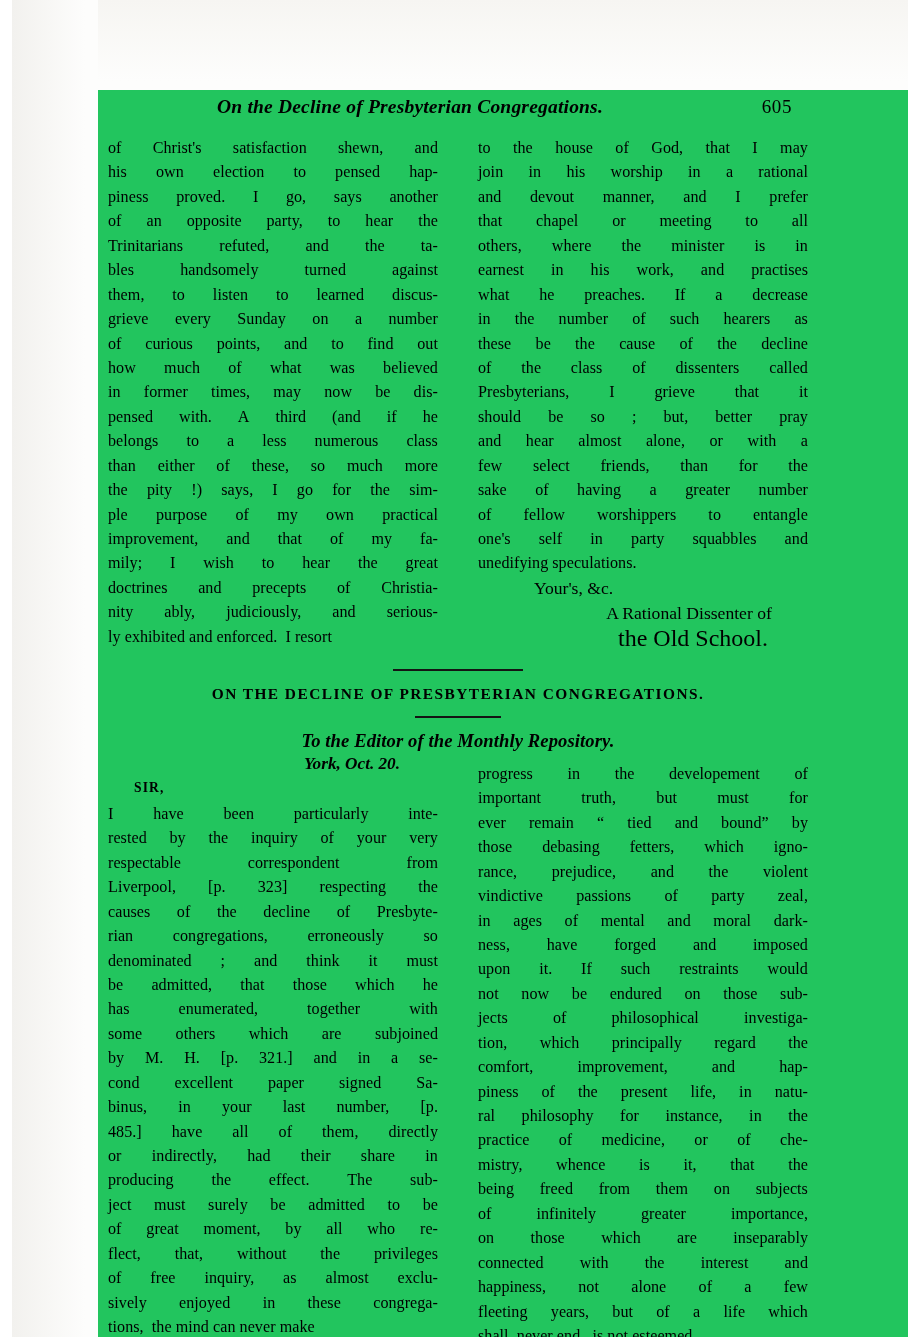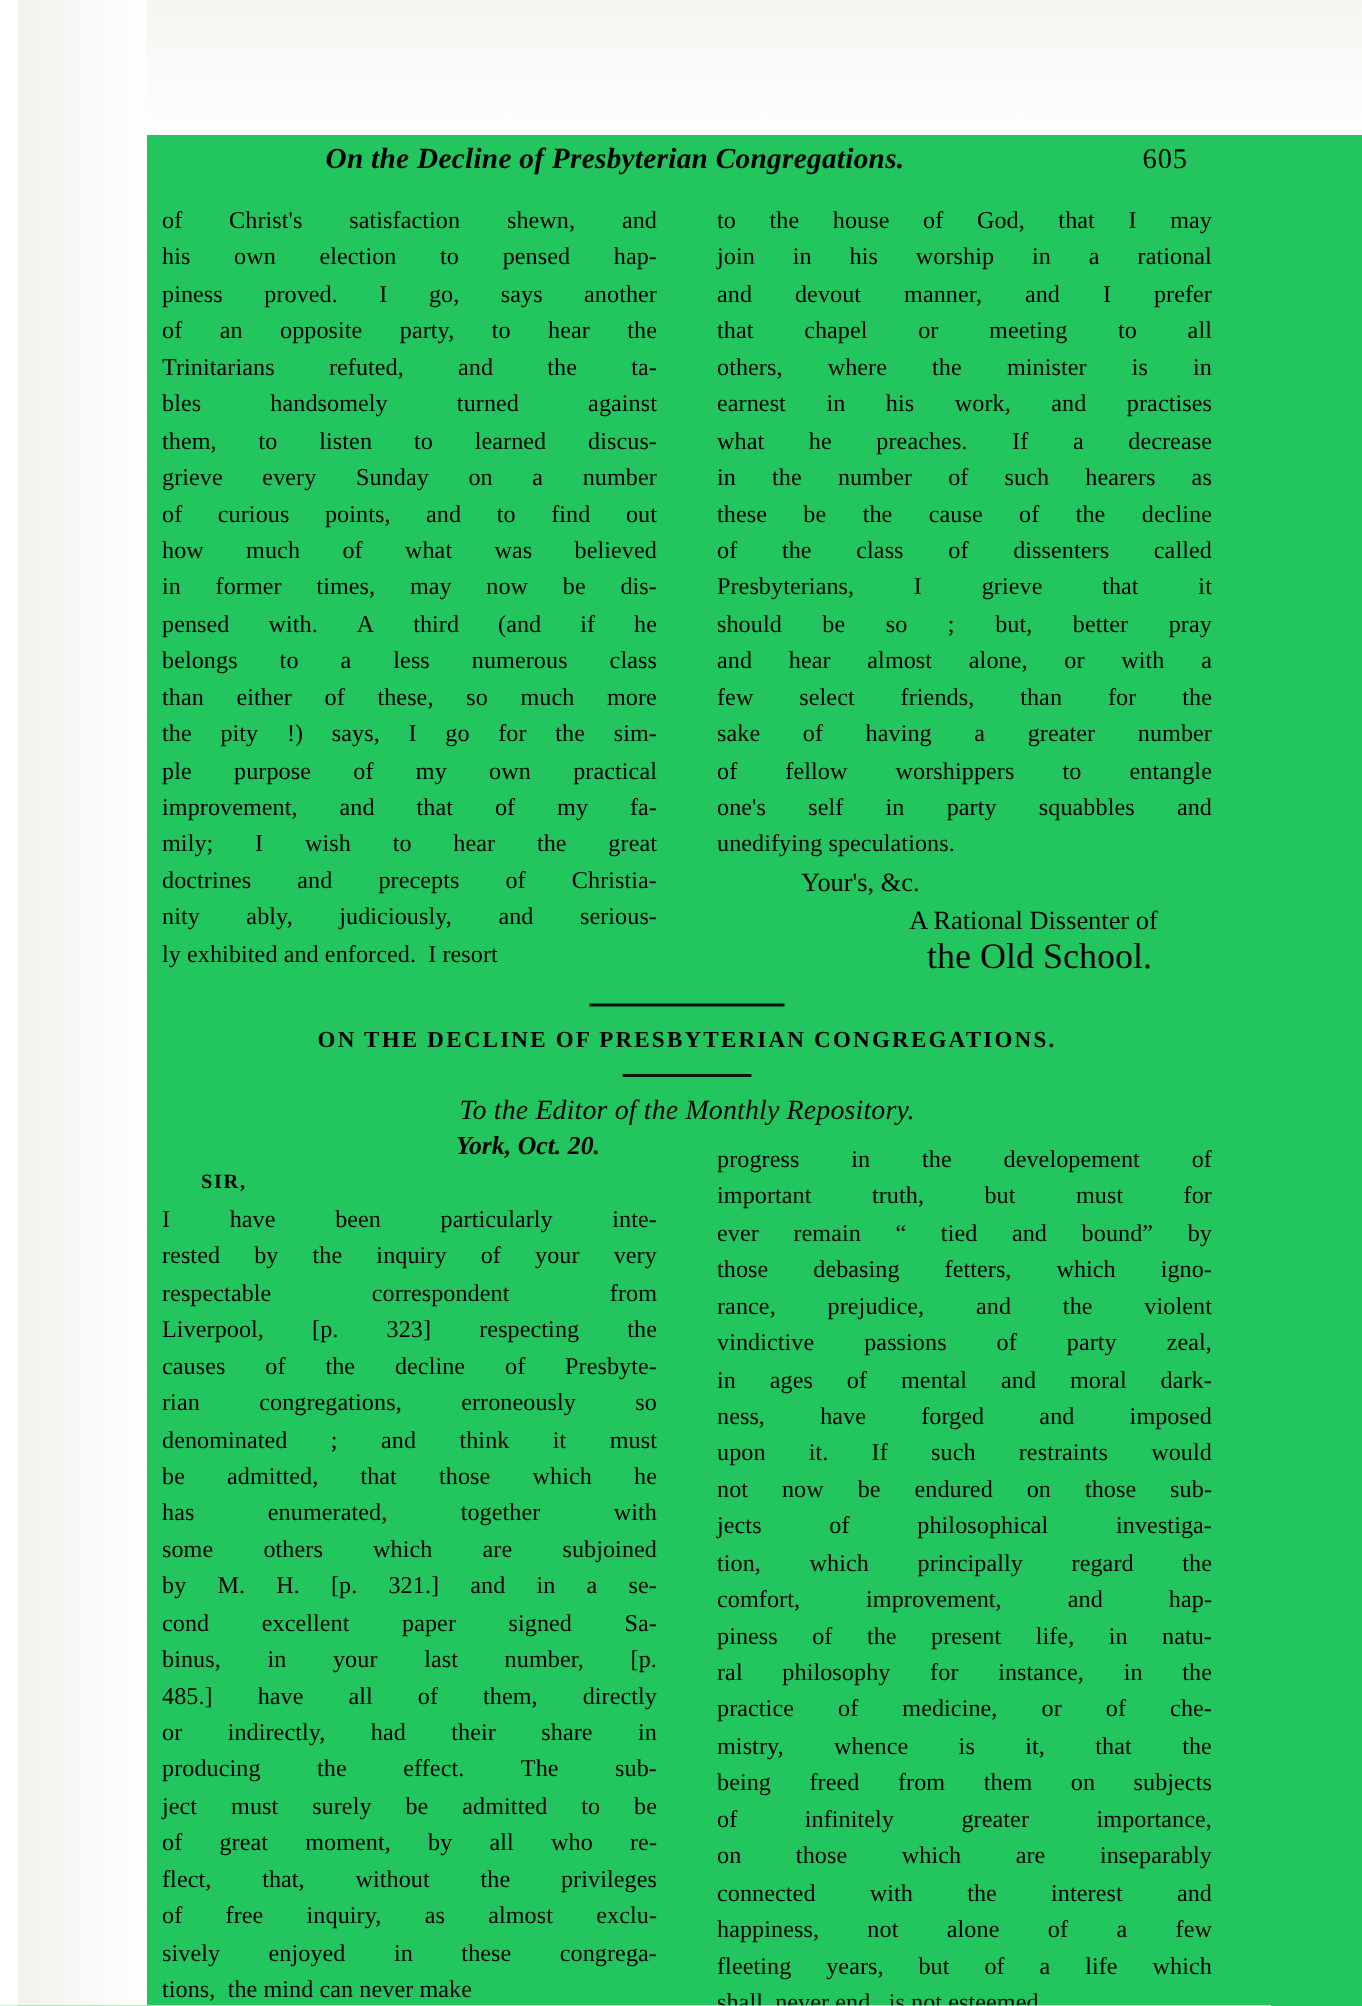--- a/index.html
+++ b/index.html
@@ -124,21 +124,21 @@
     margin: 13px auto 12px auto;
   }
   .article-title {
     font-size: 15.4px;
     font-weight: bold;
     letter-spacing: 1.45px;
     white-space: nowrap;
   }
   .addressee {
     font-style: italic;
-    font-weight: normal;
+    font-weight: bold;
     font-size: 18.6px;
     letter-spacing: 0.1px;
     margin-bottom: 2px;
   }
 
   .dateline {
     font-style: italic;
     font-weight: bold;
     font-size: 17.2px;
     text-align: right;

